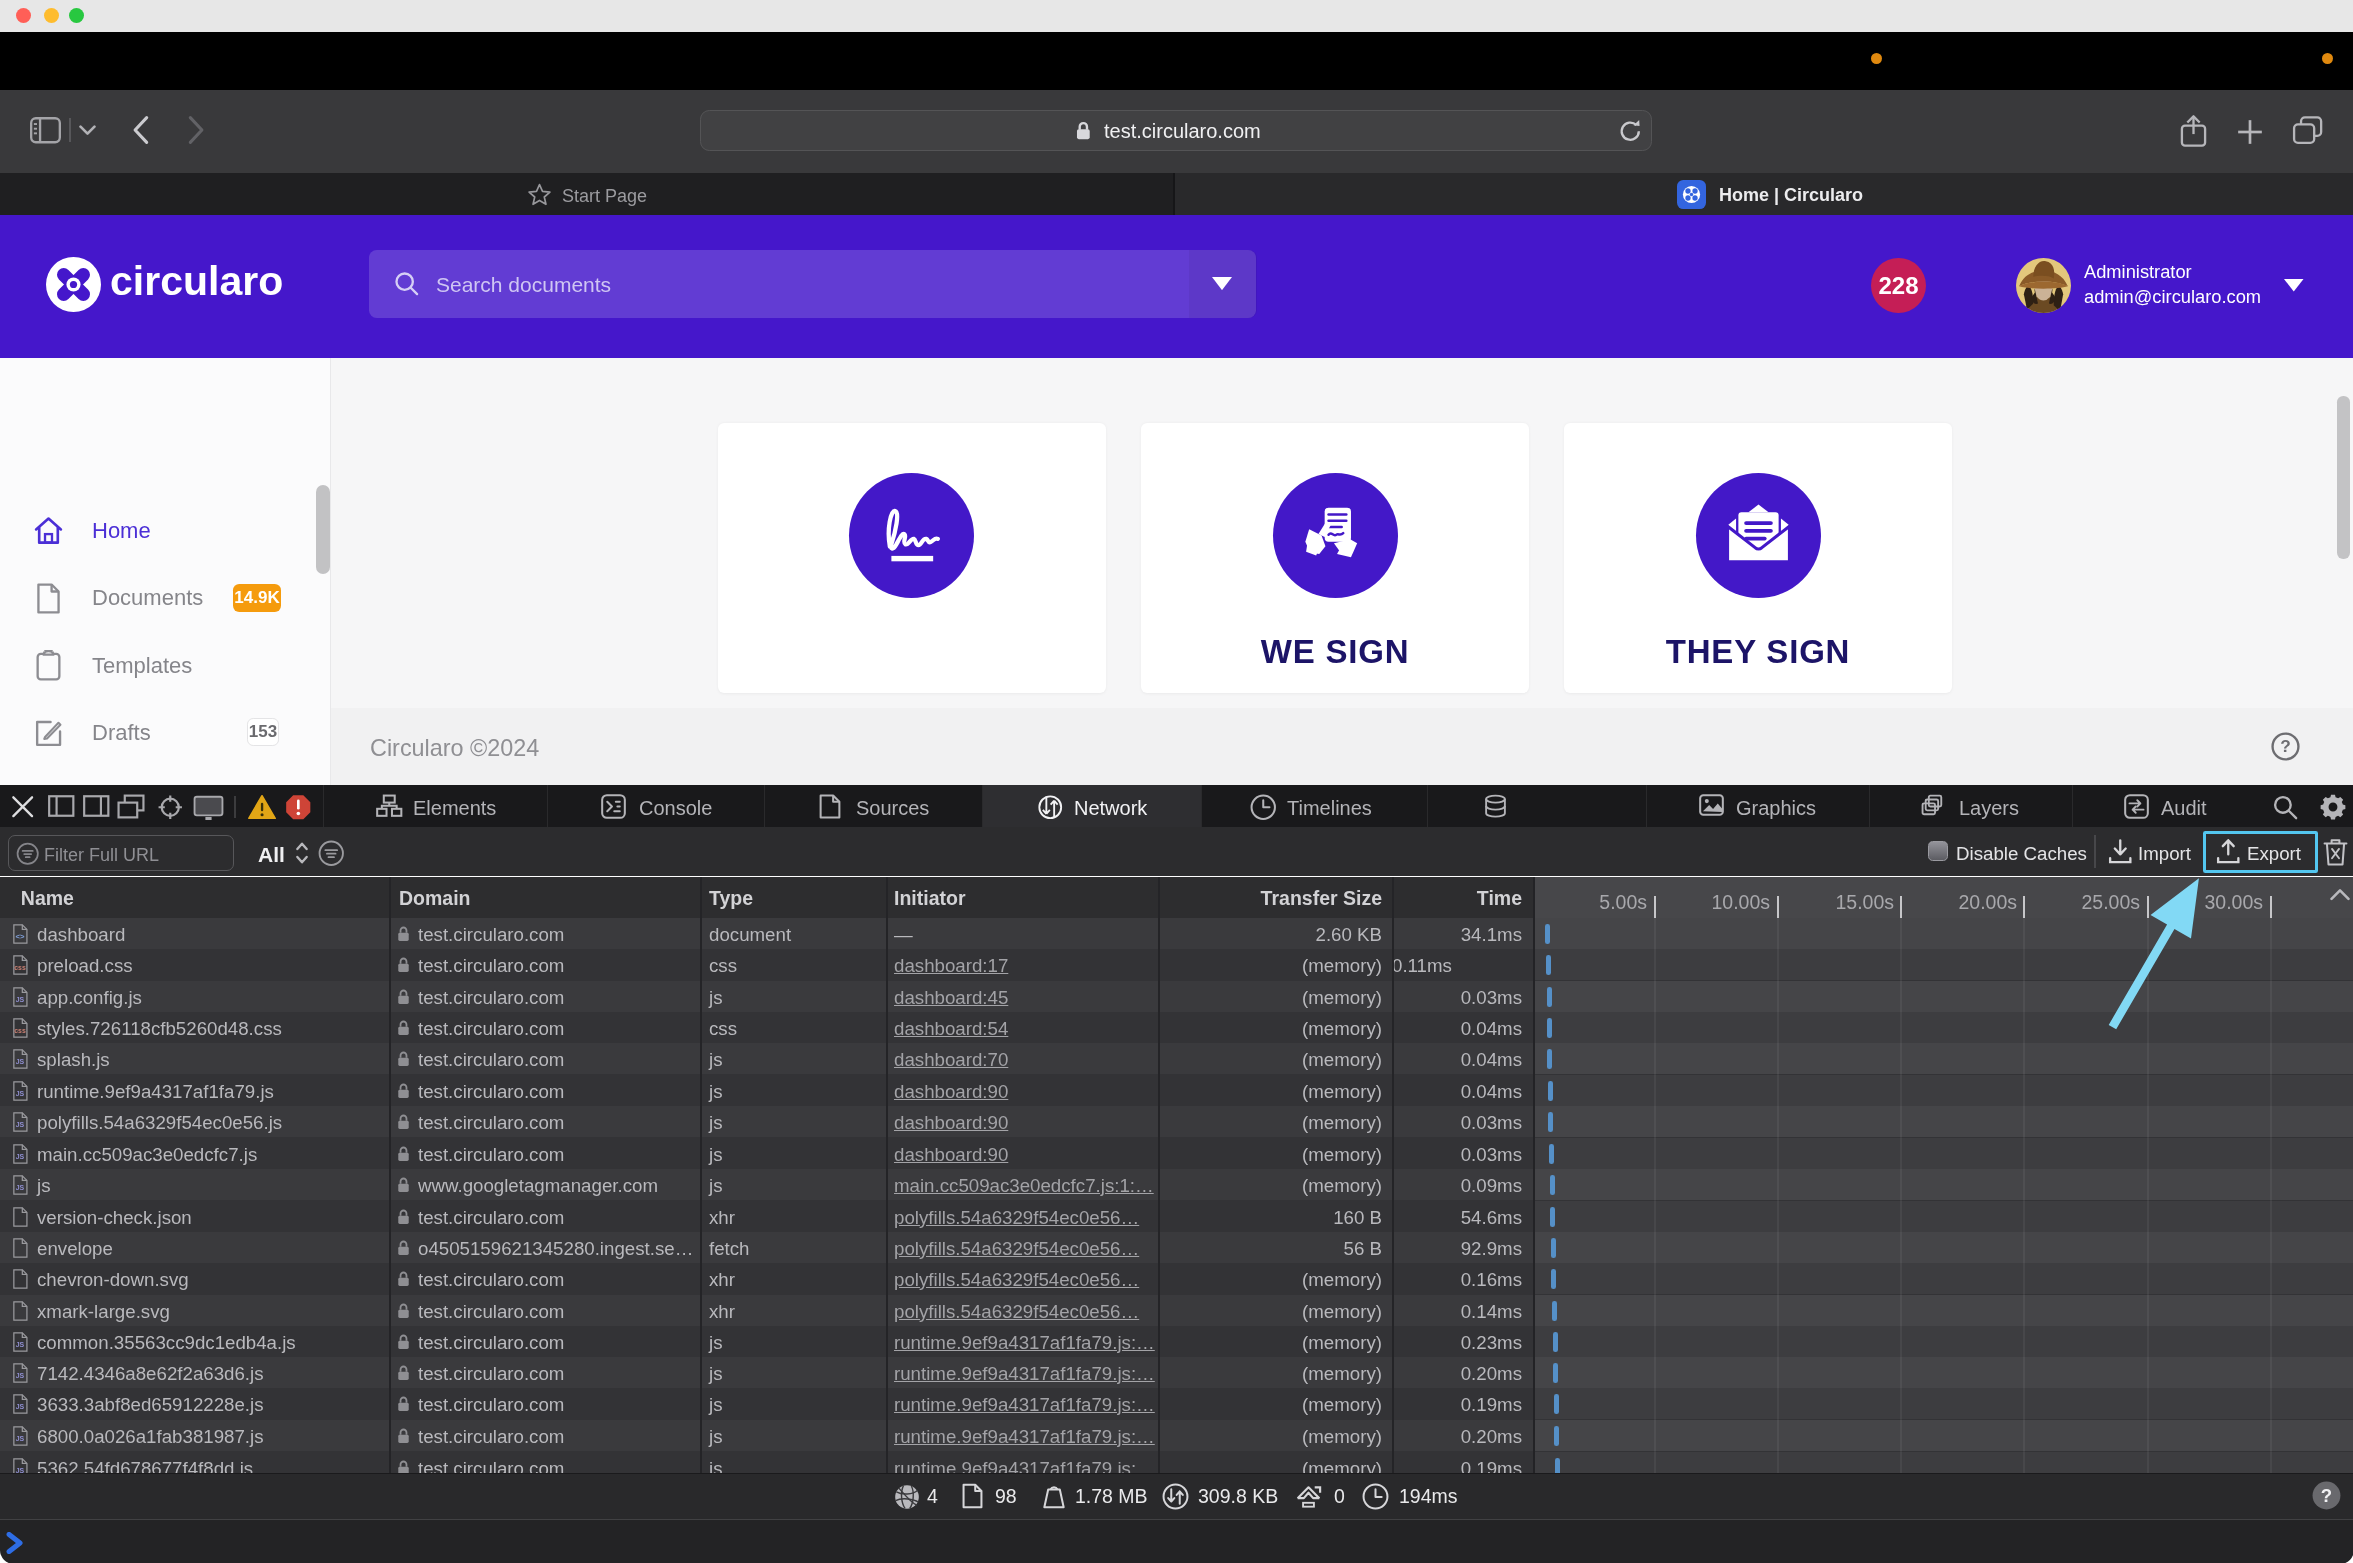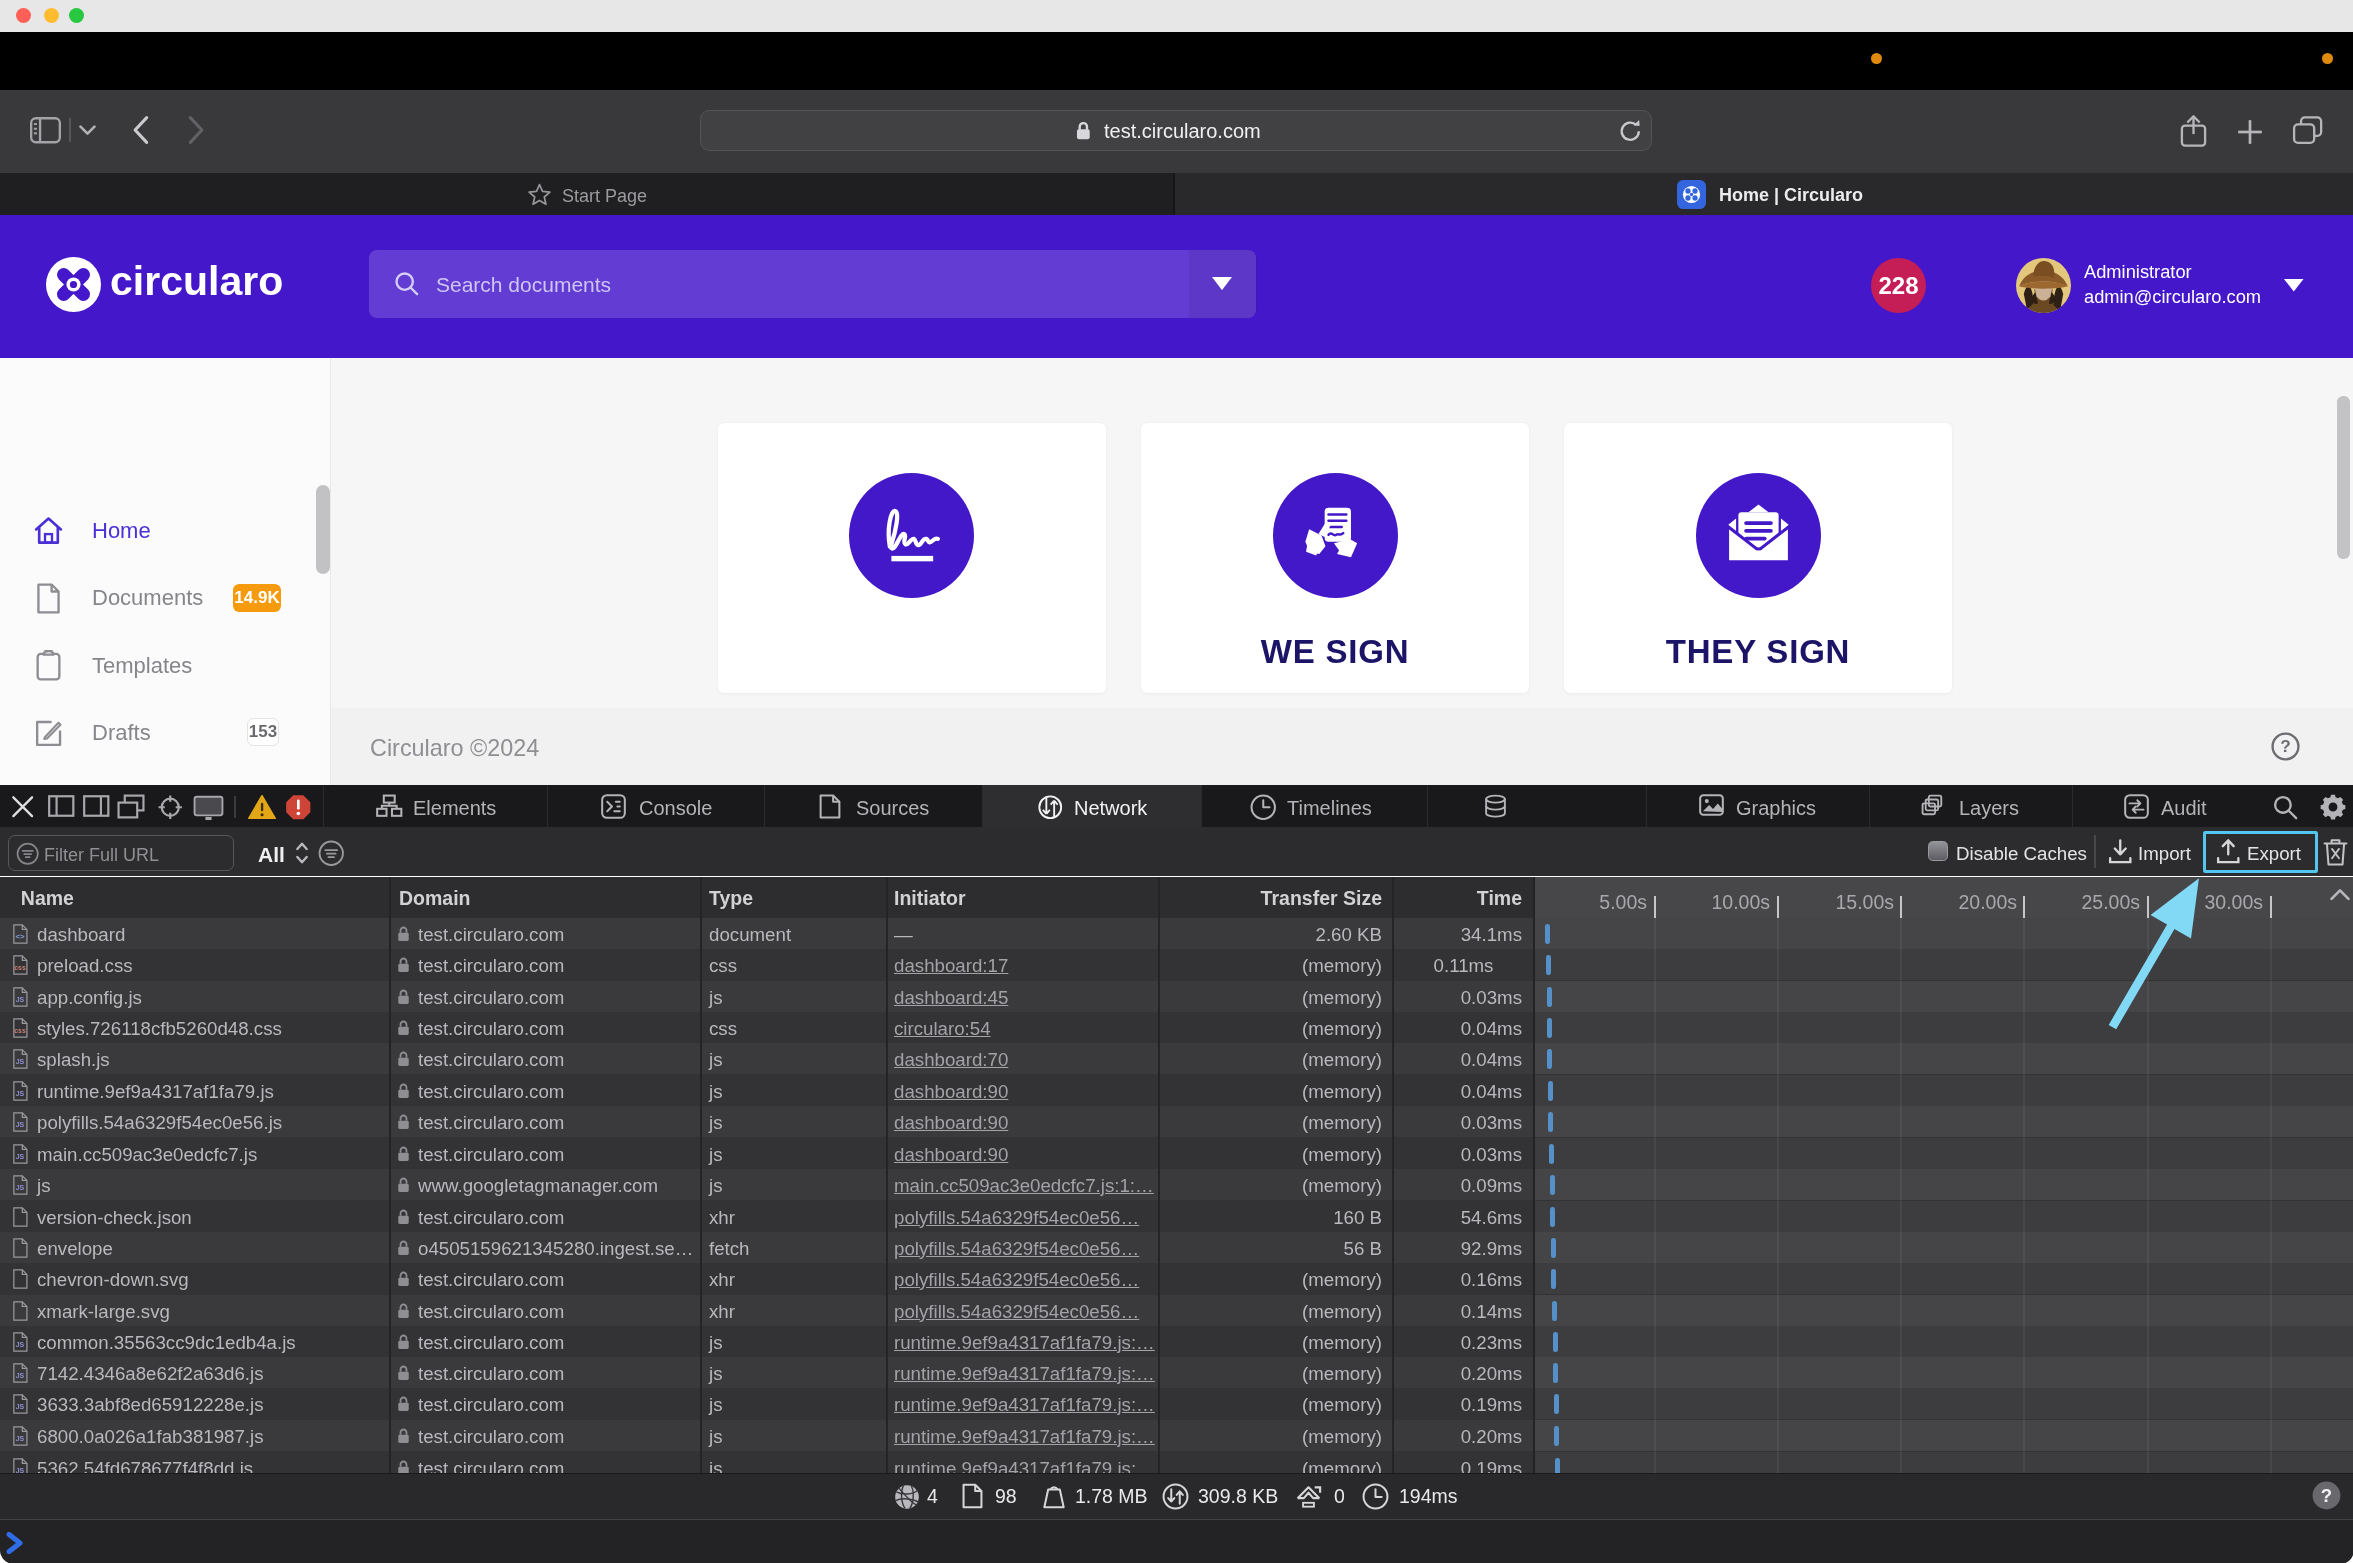--- a/index.html
+++ b/index.html
@@ -454,21 +454,21 @@
       </svg>
   <div class="rtext" style="left:37px;">preload.css</div>
   <svg style="position:absolute;left:396px;top:7.8px;" width="15" height="16.4" viewBox="0 0 20 22">
         <rect x="3" y="9" width="14" height="11" rx="2" fill="#8f8f93"></rect>
         <path d="M6 9 v-3 a4 4 0 0 1 8 0 v3" fill="none" stroke="#8f8f93" stroke-width="2.4"></path>
       </svg>
   <div class="rtext" style="left:418px;">test.circularo.com</div>
   <div class="rtext" style="left:709px;">css</div>
   <div class="rtext runder" style="left:894px;">dashboard:17</div>
   <div class="rtext" style="left:1158px; width:224px; text-align:right;">(memory)</div>
-  <div class="rtext" style="left:1392px; width:130px; text-align:center;padding-left:13px;">0.11ms</div>
+  <div class="rtext" style="left:1392px; width:130px; text-align:left;">0.11ms</div>
   <div class="bluebar" style="left:1546px;"></div>
 </div>
 <div class="row rowlight" style="top:981px; height:31px;">
   <div class="tllight"></div>
   <svg style="position:absolute;left:10px;top:5.5px;" width="20" height="20" viewBox="0 0 26 26">
         <path d="M5 1 h11 l6 6 v18 h-17 z" fill="none" stroke="#9a9a9e" stroke-width="1.6"></path>
         <path d="M16 1 v6 h6" fill="none" stroke="#9a9a9e" stroke-width="1.6"></path>
         <text x="13" y="20" font-size="9" fill="#8f8fd0" text-anchor="middle" font-weight="bold">JS</text>
       </svg>
   <div class="rtext" style="left:37px;">app.config.js</div>
@@ -490,21 +490,21 @@
         <path d="M16 1 v6 h6" fill="none" stroke="#9a9a9e" stroke-width="1.6"></path>
         <text x="13" y="20" font-size="9" fill="#c87f72" text-anchor="middle" font-weight="bold">css</text>
       </svg>
   <div class="rtext" style="left:37px;">styles.726118cfb5260d48.css</div>
   <svg style="position:absolute;left:396px;top:7.8px;" width="15" height="16.4" viewBox="0 0 20 22">
         <rect x="3" y="9" width="14" height="11" rx="2" fill="#8f8f93"></rect>
         <path d="M6 9 v-3 a4 4 0 0 1 8 0 v3" fill="none" stroke="#8f8f93" stroke-width="2.4"></path>
       </svg>
   <div class="rtext" style="left:418px;">test.circularo.com</div>
   <div class="rtext" style="left:709px;">css</div>
-  <div class="rtext runder" style="left:894px;">circularo:54</div>
+  <div class="rtext runder" style="left:894px;">dashboard:54</div>
   <div class="rtext" style="left:1158px; width:224px; text-align:right;">(memory)</div>
   <div class="rtext" style="left:1392px; width:130px; text-align:right;">0.04ms</div>
   <div class="bluebar" style="left:1547px;"></div>
 </div>
 <div class="row rowlight" style="top:1043px; height:31px;">
   <div class="tllight"></div>
   <svg style="position:absolute;left:10px;top:5.5px;" width="20" height="20" viewBox="0 0 26 26">
         <path d="M5 1 h11 l6 6 v18 h-17 z" fill="none" stroke="#9a9a9e" stroke-width="1.6"></path>
         <path d="M16 1 v6 h6" fill="none" stroke="#9a9a9e" stroke-width="1.6"></path>
         <text x="13" y="20" font-size="9" fill="#8f8fd0" text-anchor="middle" font-weight="bold">JS</text>

